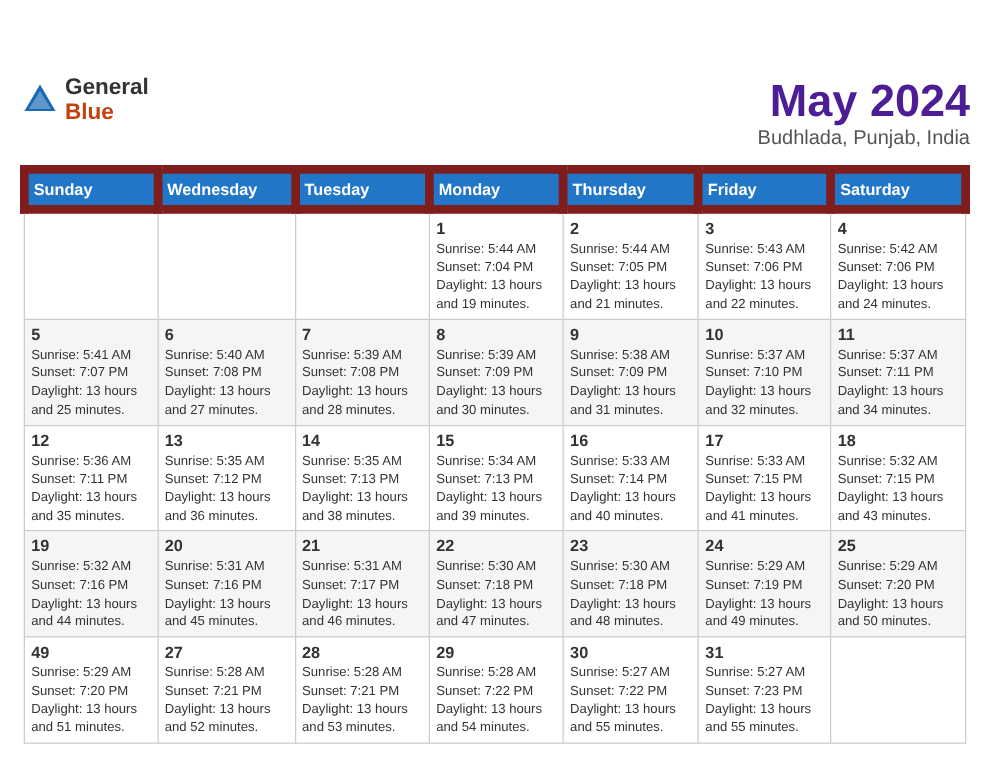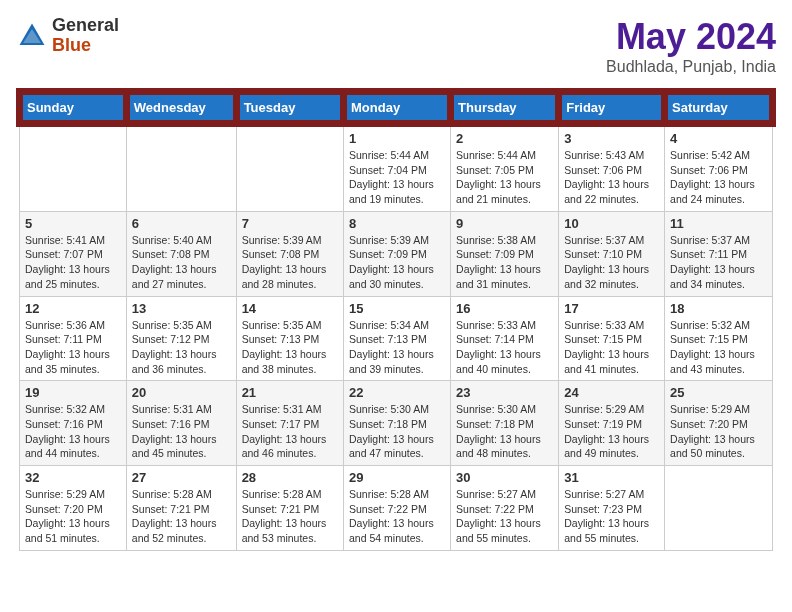--- a/index.html
+++ b/index.html
@@ -8,20 +8,21 @@
       background: #fff;
       width: 792px;
       min-height: 612px;
       padding: 16px;
     }
     .header {
       display: flex;
       justify-content: space-between;
       align-items: flex-start;
       margin-bottom: 12px;
+      margin-top: 44px;
     }
     .logo {
       display: flex;
       align-items: center;
       gap: 4px;
     }
     .logo-text {
       display: flex;
       flex-direction: column;
       line-height: 1.1;
@@ -305,21 +306,21 @@
         <td>
           <div class="day-number">25</div>
           <div class="day-info">Sunrise: 5:29 AM
 Sunset: 7:20 PM
 Daylight: 13 hours
 and 50 minutes.</div>
         </td>
       </tr>
       <tr>
         <td>
-          <div class="day-number">32</div>
+          <div class="day-number">49</div>
           <div class="day-info">Sunrise: 5:29 AM
 Sunset: 7:20 PM
 Daylight: 13 hours
 and 51 minutes.</div>
         </td>
         <td>
           <div class="day-number">27</div>
           <div class="day-info">Sunrise: 5:28 AM
 Sunset: 7:21 PM
 Daylight: 13 hours

